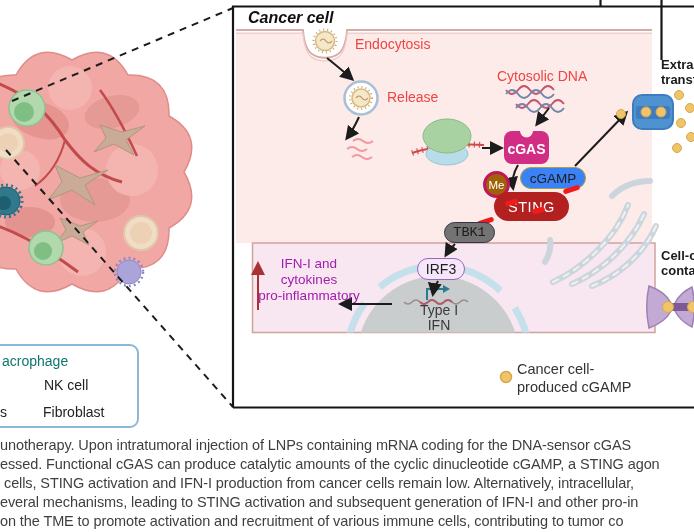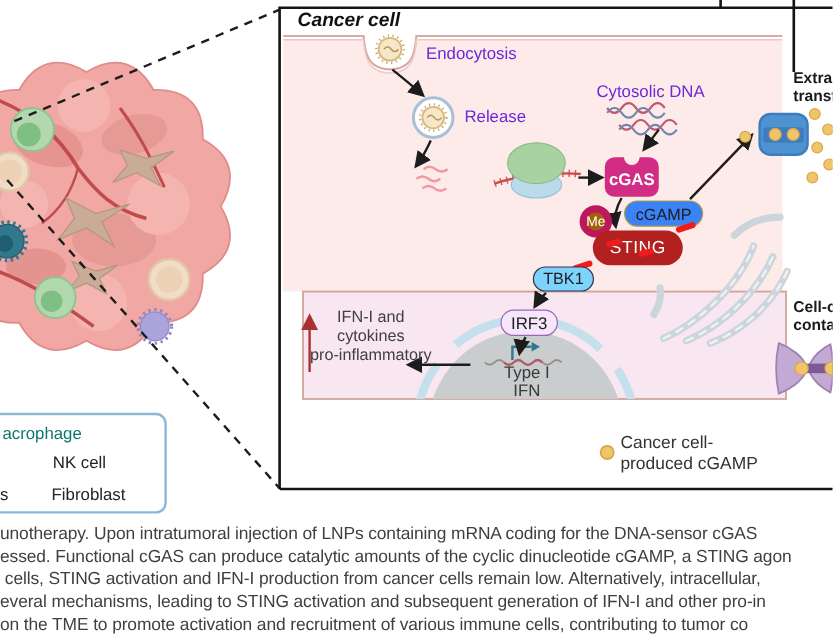--- a/index.html
+++ b/index.html
@@ -1,20 +1,20 @@
 <!DOCTYPE html>
 <html><head>
 <meta charset="utf-8">
 <style>
   html,body{margin:0;padding:0;background:#fff;}
   .frame{position:relative;width:694px;height:532px;overflow:hidden;background:#fff;
          font-family:"Liberation Sans",sans-serif;}
   .abs{position:absolute;}
   svg{position:absolute;left:0;top:0;}
-  .lbl{position:absolute;color:#6d28d9;font-size:14px;line-height:16px;white-space:nowrap;}
+  .lbl{position:absolute;color:#ef4444;font-size:14px;line-height:16px;white-space:nowrap;}
   .bold{font-weight:bold;}
   .pill{position:absolute;display:flex;align-items:center;justify-content:center;
         border-radius:12px;font-size:13.5px;color:#1d1d1d;box-sizing:border-box;}
   .ctr{text-align:center;}
   .rd{position:absolute;height:5px;border-radius:2.5px;background:#f21b1b;}
   .caption-line{position:absolute;color:#3f3f3f;font-size:14.5px;line-height:19px;
                 letter-spacing:-0.1px;white-space:nowrap;}
   .legend-box{position:absolute;left:-46px;top:344px;width:185px;height:84px;
               border:2px solid #8cb8d8;border-radius:9px;background:#fff;box-sizing:border-box;}
   .rlab{position:absolute;font-weight:bold;font-size:13px;line-height:15px;color:#1b1b1b;white-space:nowrap;}
@@ -213,37 +213,37 @@
   </g>
 </svg>
 
 <div class="lbl bold" style="left:248px;top:10px;font-size:16px;color:#111;font-style:italic;">Cancer cell</div>
 <div class="lbl" style="left:355px;top:36px;">Endocytosis</div>
 <div class="lbl" style="left:387px;top:89px;">Release</div>
 <div class="lbl" style="left:497px;top:68px;">Cytosolic DNA</div>
 
 <div class="pill" style="left:504px;top:136px;width:45px;height:26px;color:#fff;font-weight:bold;font-size:14px;">cGAS</div>
 <div class="pill" style="left:520px;top:167px;width:66px;height:22px;background:#3b82f6;border:1.5px solid #ac9e44;">cGAMP</div>
-<div class="pill" style="left:483px;top:171px;width:27px;height:27px;border-radius:50%;background:#a16207;border:6px solid #be185d;color:#fff;font-size:11.5px;">Me</div>
+<div class="pill" style="left:483px;top:171px;width:27px;height:27px;border-radius:50%;background:#a16207;border:3px solid #be185d;color:#fff;font-size:11.5px;">Me</div>
 <div class="pill" style="left:494px;top:192px;width:75px;height:29px;border-radius:15px;background:#b22020;color:#fff;font-weight:normal;font-size:14.5px;letter-spacing:0.5px;text-align:right;">STING</div>
 
 <div class="rd" style="left:563px;top:187px;width:17px;transform:rotate(-18deg);"></div>
 <div class="rd" style="left:477px;top:219px;width:17px;transform:rotate(-18deg);"></div>
 <div class="rd" style="left:505px;top:200px;width:13px;transform:rotate(-14deg);"></div>
 <div class="rd" style="left:532px;top:208px;width:13px;transform:rotate(-14deg);"></div>
 
-<div class="pill" style="left:444px;top:222px;width:51px;height:21px;background:#7dd3fc;border:1.5px solid #33344a;">TBK1</div>
+<div class="pill" style="left:444px;top:222px;width:51px;height:21px;background:#737373;border:1.5px solid #33344a;font-family:Liberation Mono, monospace;">TBK1</div>
 <div class="pill" style="left:417px;top:258px;width:48px;height:22px;background:#f6e6fa;border:1.5px solid #9a66bd;font-size:14px;">IRF3</div>
 
 <div class="abs ctr" style="left:408px;top:303px;width:62px;color:#3a3a3a;font-size:14px;line-height:15px;">
   <div>Type I</div>
   <div>IFN</div>
 </div>
 
-<div class="abs ctr" style="left:252px;top:256px;width:114px;color:#404040;font-size:13.5px;line-height:16px;">
+<div class="abs ctr" style="left:252px;top:256px;width:114px;color:#a21caf;font-size:13.5px;line-height:16px;">
   <div>IFN-I and</div>
   <div>cytokines</div>
   <div>pro-inflammatory</div>
 </div>
 
 <div class="rlab" style="left:661px;top:57px;">
   <div>Extracellular</div>
   <div>transfer</div>
 </div>
 

